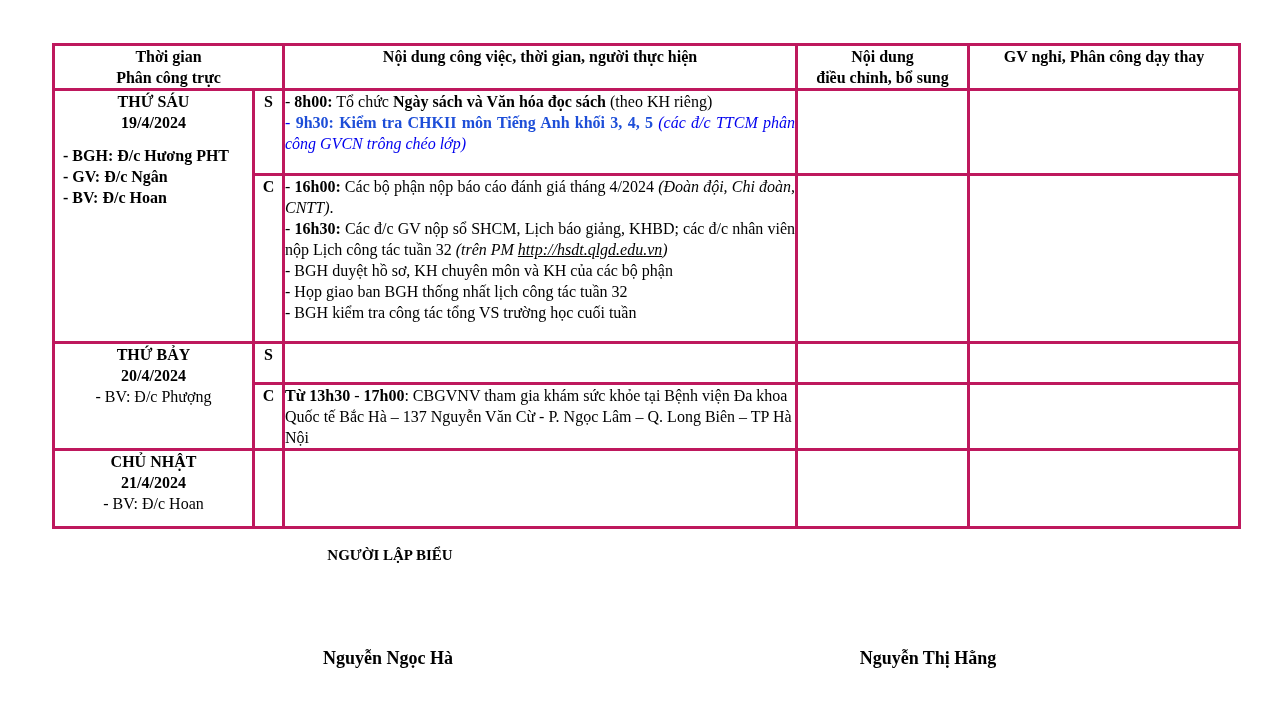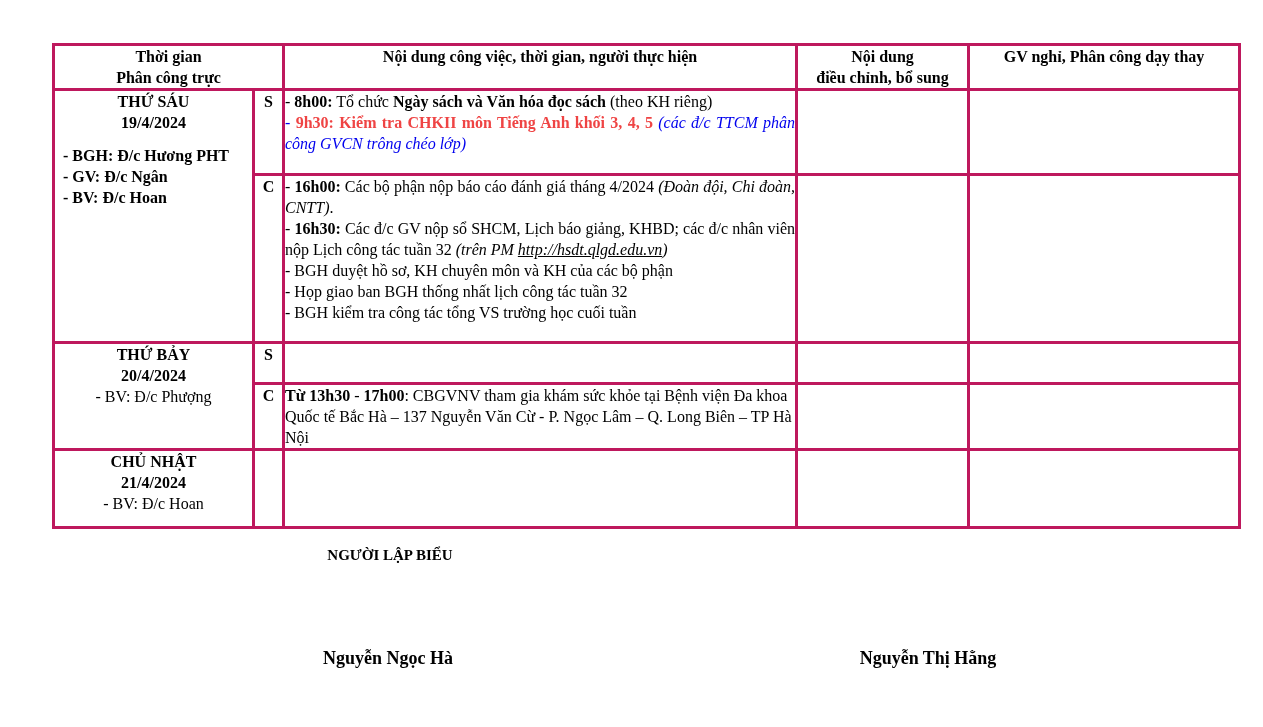--- a/index.html
+++ b/index.html
@@ -59,21 +59,21 @@
         <div class="day-date">19/4/2024</div>
         <div class="members members-left">
           <div>- BGH: Đ/c Hương PHT</div>
           <div>- GV: Đ/c Ngân</div>
           <div>- BV: Đ/c Hoan</div>
         </div>
       </td>
       <td class="session-cell">S</td>
       <td class="content-cell">
             <div class="para"><span>- </span><span style="font-weight: bold;">8h00:</span><span> Tổ chức </span><span style="font-weight: bold;">Ngày sách và Văn hóa đọc sách</span><span> (theo KH riêng)</span></div>
-            <div class="para justify"><span style="color: rgb(0, 0, 238);">- </span><span style="font-weight: bold; color: #ef4444;">9h30: Kiểm tra CHKII môn Tiếng Anh khối 3, 4, 5</span><span style="color: rgb(0, 0, 238);"> </span><span style="font-style: italic; color: rgb(0, 0, 238);">(các đ/c TTCM phân công GVCN trông chéo lớp)</span></div>
+            <div class="para justify"><span style="color: rgb(0, 0, 238);">- </span><span style="font-weight: bold; color: #1d4ed8;">9h30: Kiểm tra CHKII môn Tiếng Anh khối 3, 4, 5</span><span style="color: rgb(0, 0, 238);"> </span><span style="font-style: italic; color: rgb(0, 0, 238);">(các đ/c TTCM phân công GVCN trông chéo lớp)</span></div>
           </td>
       <td></td>
       <td></td>
     </tr>
 
     <tr style="height:168px">
       <td class="session-cell">C</td>
       <td class="content-cell">
             <div class="para justify"><span>- </span><span style="font-weight: bold;">16h00:</span><span> Các bộ phận nộp báo cáo đánh giá tháng 4/2024 </span><span style="font-style: italic;">(Đoàn đội, Chi đoàn, CNTT)</span><span>.</span></div>
             <div class="para justify"><span>- </span><span style="font-weight: bold;">16h30:</span><span> Các đ/c GV nộp sổ SHCM, Lịch báo giảng, KHBD; các đ/c nhân viên nộp Lịch công tác tuần 32 </span><span style="font-style: italic;">(trên PM </span><span style="font-style: italic; text-decoration: underline;">http://hsdt.qlgd.edu.vn</span><span style="font-style: italic;">)</span></div>

